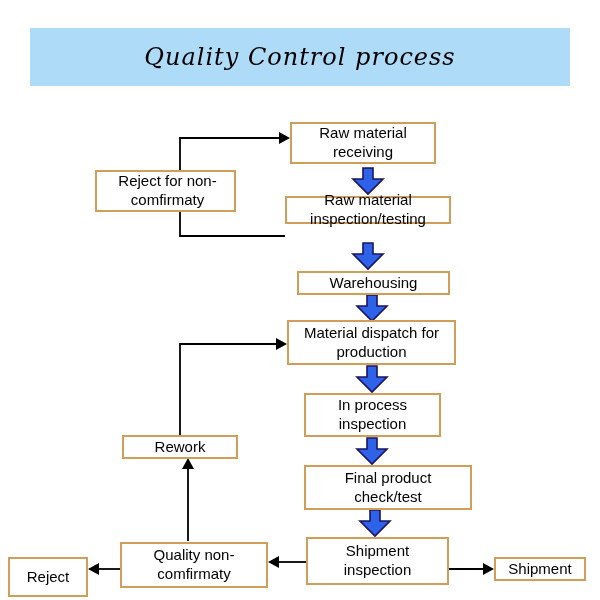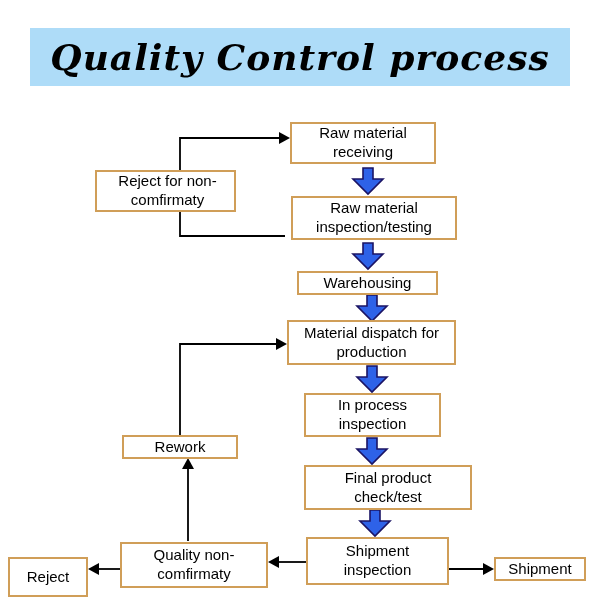--- a/index.html
+++ b/index.html
@@ -21,22 +21,22 @@
     width: 540px; height: 58px;
     background: var(--banner-bg, #aedcf8);
     display: flex;
     align-items: center;
     justify-content: center;
   }
   .banner h1 {
     margin: 16px;
     font-family: "DejaVu Serif", serif;
     font-style: italic;
-    font-weight: bold;
-    font-size: 36px;
+    font-weight: normal;
+    font-size: 24px;
     color: var(--text, #000);
     letter-spacing: 1px;
   }
   svg.layer {
     position: absolute;
     left: 0; top: 0;
     width: 600px; height: 600px;
     z-index: 1;
   }
   .flow-arrows path {
@@ -64,22 +64,22 @@
     justify-content: center;
     text-align: center;
     font-weight: normal;
     font-size: 15px;
     line-height: 1.25;
     color: var(--text, #000);
     padding: 1px 4px;
   }
   #n-raw-receiving   { left:290px; top:122px; width:146px; height:42px; }
   #n-reject-for      { left:95px;  top:170px; width:141px; height:42px;padding-left:8px; }
-  #n-raw-inspection  { left:291px; top:196px; width:166px; height:44px; }
-  #n-warehousing     { left:297px; top:271px; width:141px; height:24px; }
+  #n-raw-inspection  { left:285px; top:196px; width:166px; height:28px; }
+  #n-warehousing     { left:297px; top:271px; width:153px; height:24px; }
   #n-dispatch        { left:287px; top:320px; width:169px; height:45px; }
   #n-in-process      { left:304px; top:393px; width:137px; height:44px; }
   #n-rework          { left:122px; top:435px; width:116px; height:24px; }
   #n-final           { left:304px; top:465px; width:168px; height:45px; }
   #n-shipment-insp   { left:306px; top:537px; width:143px; height:48px; }
   #n-quality-non     { left:120px; top:542px; width:148px; height:46px; }
   #n-reject          { left:8px;   top:557px; width:80px;  height:40px; }
   #n-shipment        { left:494px; top:557px; width:92px;  height:24px; }
 </style>
 </head>

